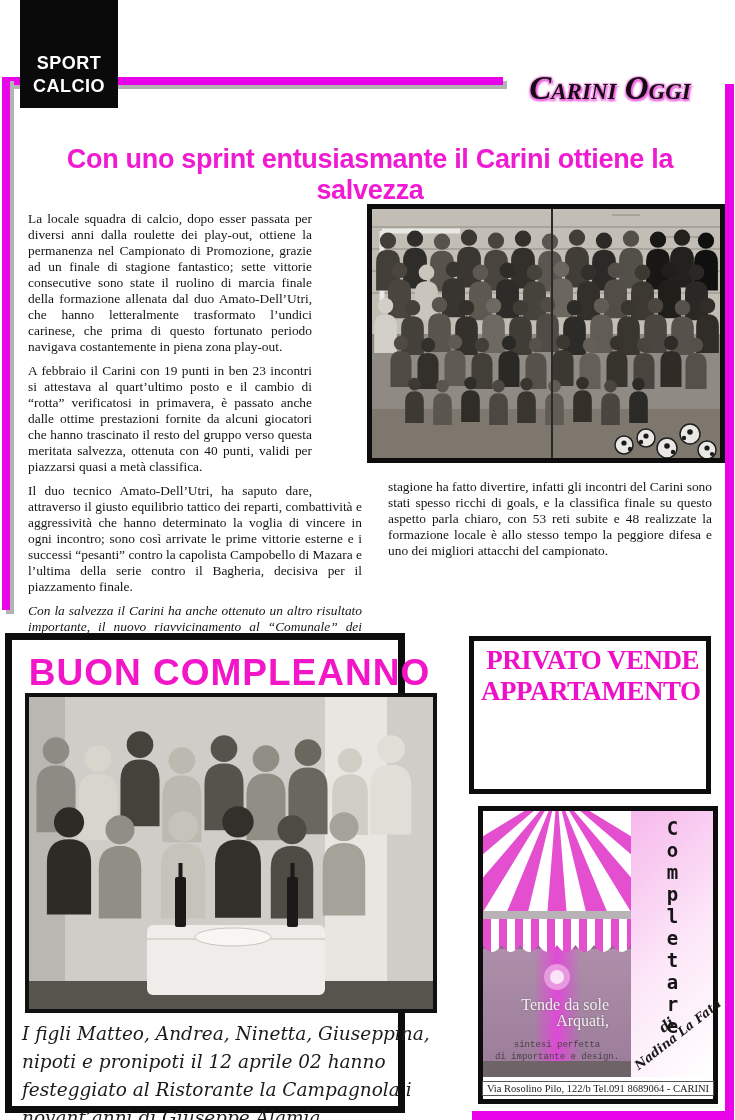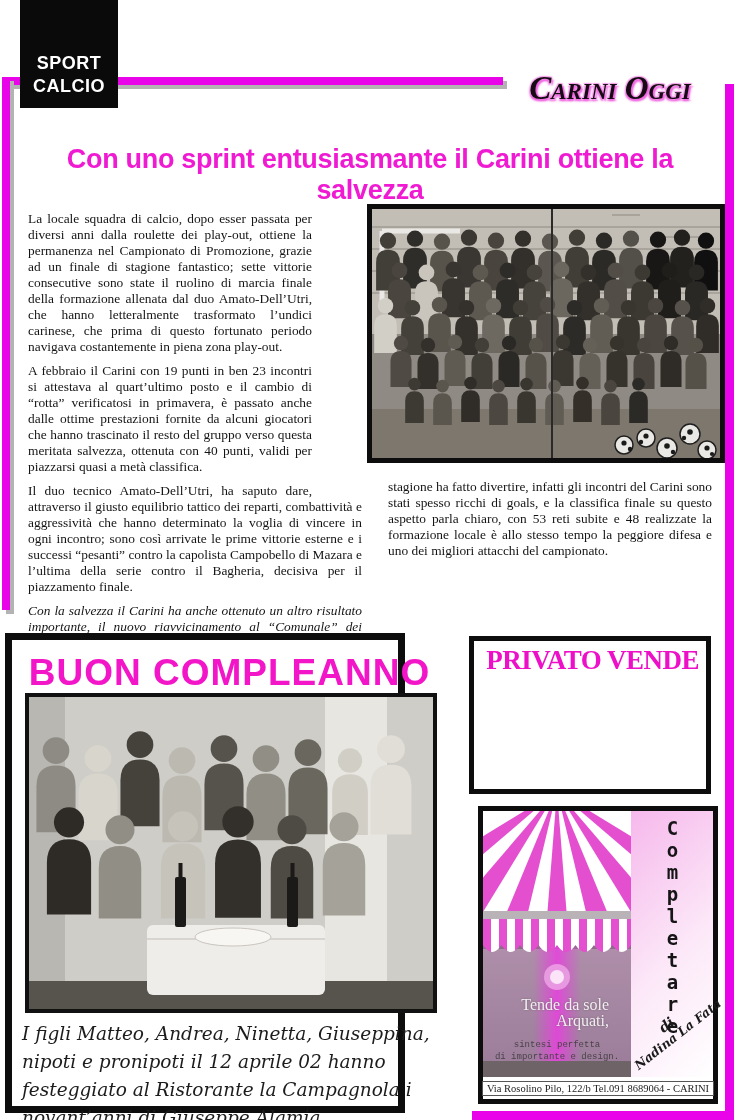--- a/index.html
+++ b/index.html
@@ -330,20 +330,21 @@
         <rect x="258" y="180" width="11" height="50" rx="2"></rect>
           <rect x="261.5" y="166" width="4" height="18"></rect>
       </g>
     </svg>
   </figure>
   <div class="abs birthday-caption">I figli Matteo, Andrea, Ninetta, Giuseppina, nipoti e pronipoti il 12 aprile 02 hanno festeggiato al Ristorante la Campagnola i novant’anni di Giuseppe Alamia</div>
 </div>
 
 <div class="abs private-ad">
   <div class="ad-title">PRIVATO VENDE</div>
+  <div class="ad-title">APPARTAMENTO</div>
 </div>
 
 <div class="abs tende-ad">
   <div class="abs tende-image">
     <svg viewBox="0 0 148 266" preserveAspectRatio="none">
       <defs>
         <clipPath id="fanClip">
             <rect x="0" y="0" width="148" height="108"></rect>
           </clipPath>
         <pattern id="vstr" width="16" height="12" patternUnits="userSpaceOnUse">

